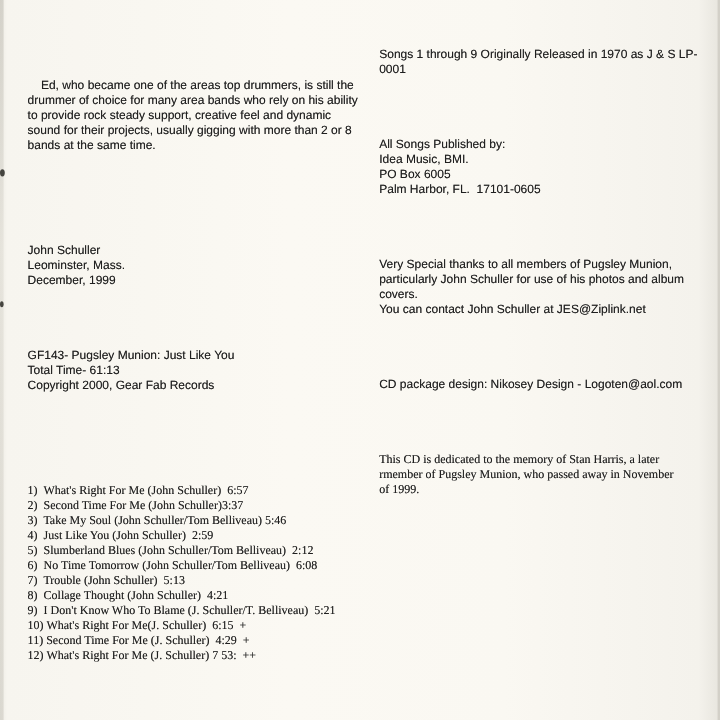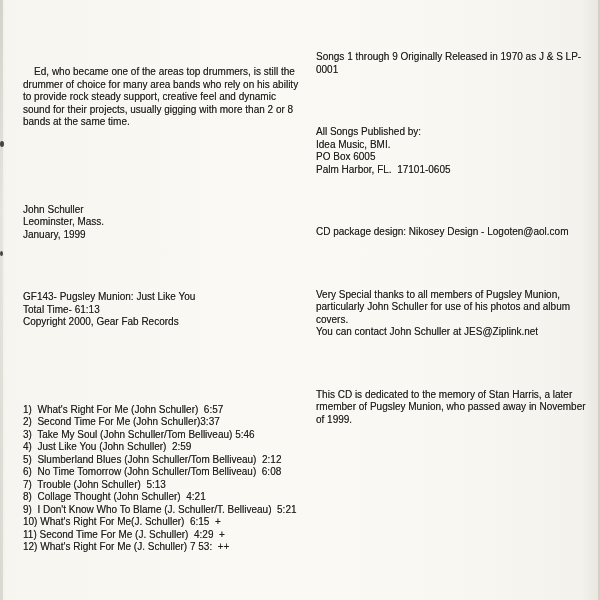--- a/index.html
+++ b/index.html
@@ -9,23 +9,23 @@
     background:linear-gradient(90deg,#edebe4 0px,#f7f5ef 6px,#fbf9f3 40%,#faf8f2 70%,#f4f2ec 97%,#e7e5de 100%);
   }
   .page{position:absolute;inset:0;}
   .col{
     position:absolute;
     font-size:10px;line-height:12.5px;
     color:#1f1f1f;white-space:pre;
     text-shadow:0 0 0.4px rgba(20,20,20,0.55);
   }
   .col-left{left:23px;top:16px;width:292px;}
-  .col-right{left:316px;top:26px;width:272px;}
+  .col-right{left:316px;top:15px;width:272px;}
   .block{margin-bottom:12.5px;}
-  .block:last-child{margin-bottom:0;}
+  .block:last-child{margin-bottom:0;font-family:Liberation Serif, serif;}
   .edge-line-left{position:absolute;left:0;top:0;width:3px;height:600px;
     background:linear-gradient(180deg,rgba(190,187,178,0.55),rgba(214,211,202,0.35) 35%,rgba(198,195,186,0.5));}
   .edge-line-right{position:absolute;right:0;top:0;width:2px;height:600px;background:rgba(196,193,185,0.6);}
   .speck{position:absolute;background:#45443f;border-radius:50%;}
   .speck-1{left:0px;top:141px;width:4px;height:6px;}
   .speck-2{left:0px;top:251px;width:3px;height:5px;}
 </style>
 </head>
 <body>
 
@@ -35,21 +35,21 @@
     <div class="block">
       <div>    Ed, who became one of the areas top drummers, is still the
 drummer of choice for many area bands who rely on his ability
 to provide rock steady support, creative feel and dynamic
 sound for their projects, usually gigging with more than 2 or 8
 bands at the same time.</div>
     </div>
 
     <div class="block">John Schuller
 Leominster, Mass.
-January, 1999</div>
+December, 1999</div>
 
     <div class="block">GF143- Pugsley Munion: Just Like You
 Total Time- 61:13
 Copyright 2000, Gear Fab Records</div>
 
     <div class="block">
       <div>1)  What's Right For Me (John Schuller)  6:57
 2)  Second Time For Me (John Schuller)3:37
 3)  Take My Soul (John Schuller/Tom Belliveau) 5:46
 4)  Just Like You (John Schuller)  2:59
@@ -69,26 +69,26 @@
 
   <div class="col col-right">
     <div class="block">Songs 1 through 9 Originally Released in 1970 as J &amp; S LP-
 0001</div>
 
     <div class="block">All Songs Published by:
 Idea Music, BMI.
 PO Box 6005
 Palm Harbor, FL.  17101-0605</div>
 
-    <div class="block">CD package design: Nikosey Design - Logoten@aol.com</div>
-
     <div class="block">Very Special thanks to all members of Pugsley Munion,
 particularly John Schuller for use of his photos and album
 covers.
 You can contact John Schuller at JES@Ziplink.net</div>
+
+    <div class="block">CD package design: Nikosey Design - Logoten@aol.com</div>
 
     <div class="block">This CD is dedicated to the memory of Stan Harris, a later
 rmember of Pugsley Munion, who passed away in November
 of 1999.</div>
   </div>
 
   <div class="edge-line-left"></div>
   <div class="edge-line-right"></div>
   <div class="speck speck-1"></div>
   <div class="speck speck-2"></div>

